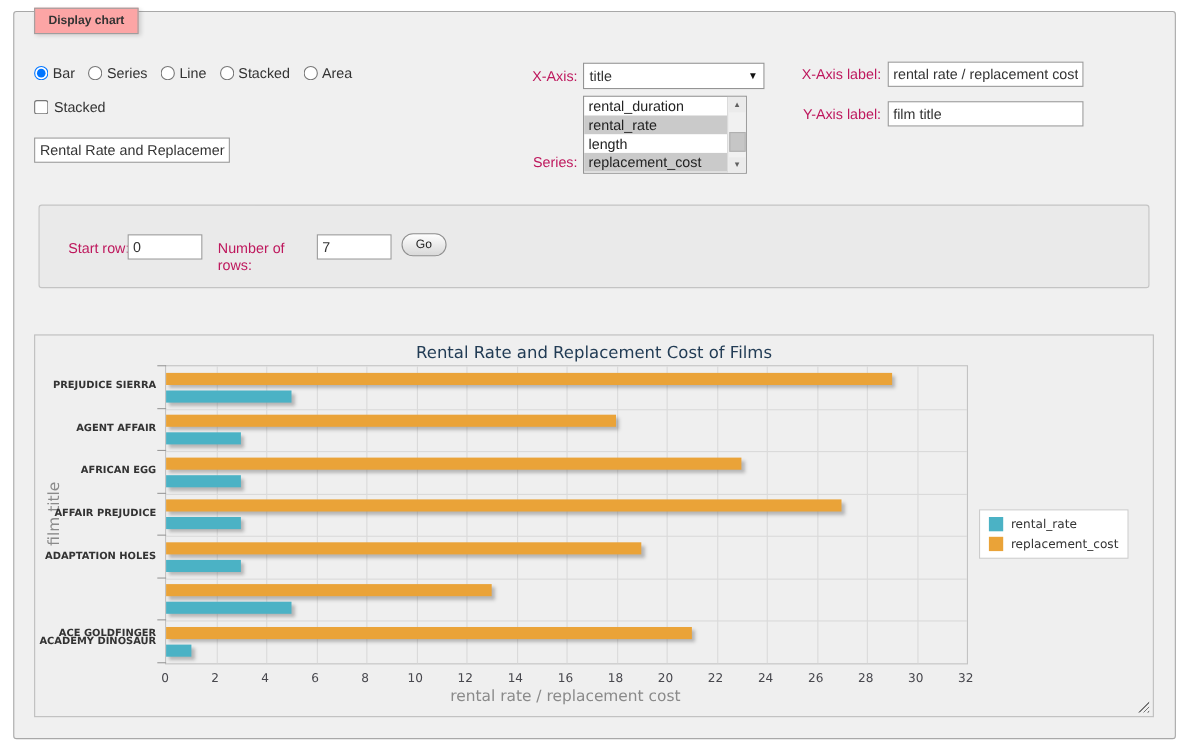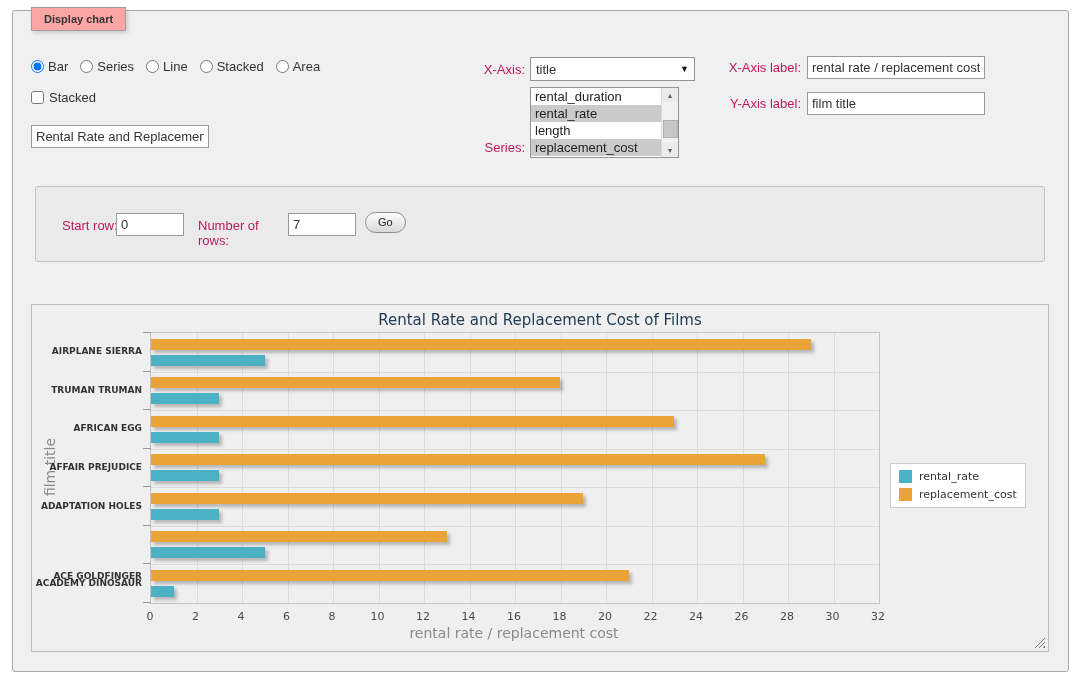--- a/index.html
+++ b/index.html
@@ -218,23 +218,23 @@
       <div class="xtick" style="left: 462px; top: 305px;">16</div>
       <div class="xtick" style="left: 507.5px; top: 305px;">18</div>
       <div class="xtick" style="left: 553px; top: 305px;">20</div>
       <div class="xtick" style="left: 598.5px; top: 305px;">22</div>
       <div class="xtick" style="left: 644px; top: 305px;">24</div>
       <div class="xtick" style="left: 689.5px; top: 305px;">26</div>
       <div class="xtick" style="left: 735px; top: 305px;">28</div>
       <div class="xtick" style="left: 780.5px; top: 305px;">30</div>
       <div class="xtick" style="left: 826px; top: 305px;">32</div>
       <div class="ytickmark" style="top: 27px;"></div>
-      <div class="ylab" style="top: 41.2857px;">AIRPLANE SIERRA</div>
+      <div class="ylab" style="top: 41.2857px;">PREJUDICE SIERRA</div>
       <div class="ytickmark" style="top: 65.5714px;"></div>
-      <div class="ylab" style="top: 79.8571px;">TRUMAN TRUMAN</div>
+      <div class="ylab" style="top: 79.8571px;">AGENT AFFAIR</div>
       <div class="ytickmark" style="top: 104.143px;"></div>
       <div class="ylab" style="top: 118.429px;">AFRICAN EGG</div>
       <div class="ytickmark" style="top: 142.714px;"></div>
       <div class="ylab" style="top: 157px;">AFFAIR PREJUDICE</div>
       <div class="ytickmark" style="top: 181.286px;"></div>
       <div class="ylab" style="top: 195.571px;">ADAPTATION HOLES</div>
       <div class="ytickmark" style="top: 219.857px;"></div>
       <div class="ylab" style="top: 234.143px; margin-top: 32px;">ACE GOLDFINGER</div>
       <div class="ytickmark" style="top: 258.429px;"></div>
       <div class="ylab" style="top: 272.714px;">ACADEMY DINOSAUR</div>

